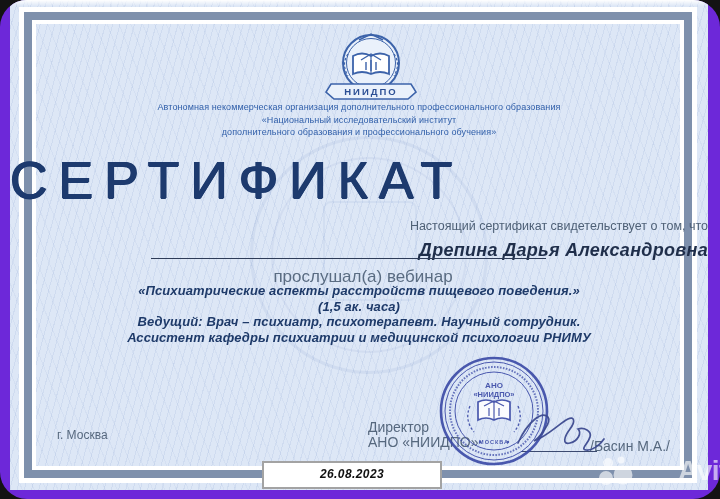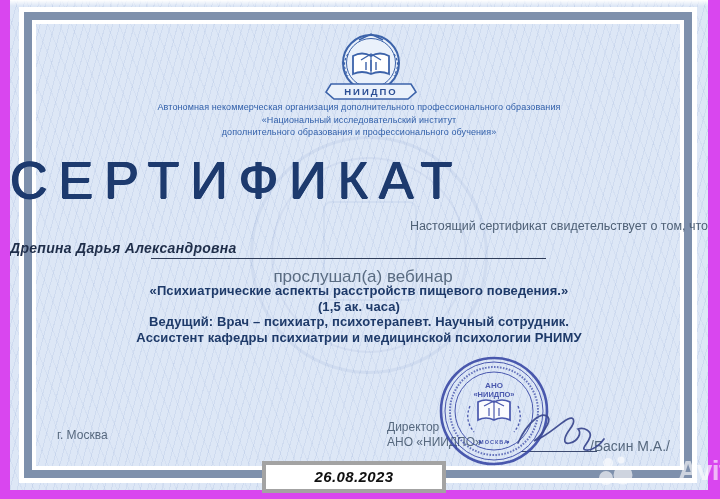--- a/index.html
+++ b/index.html
@@ -1,17 +1,17 @@
 <!DOCTYPE html>
 <html><head>
 <meta charset="utf-8">
 <style>
   html,body{margin:0;padding:0;background:#131313;}
-  .photo{position:relative;width:720px;height:499px;background:#d946ef;overflow:hidden;
-         font-family:"Liberation Sans", sans-serif;}
+  .photo{position:relative;width:720px;height:499px;background:#6d28d9;overflow:hidden;
+         font-family:"Liberation Sans", sans-serif;border-radius:27px;}
   .page{position:absolute;left:10px;top:0;width:698px;height:490px;background:#dde7f6;overflow:hidden;}
   .page-pattern{position:absolute;inset:0;pointer-events:none;
     background-image:
       repeating-linear-gradient(105deg, rgba(150,172,215,.20) 0 1px, transparent 1px 7px),
       repeating-linear-gradient(68deg, rgba(150,172,215,.13) 0 1px, transparent 1px 11px);}
   .top-sheen{position:absolute;left:0;top:0;width:100%;height:6px;background:linear-gradient(#ffffff,rgba(255,255,255,0));}
   .frame{position:absolute;left:14px;top:12px;right:16px;bottom:12px;
          border:8px solid #7e90ac;
          box-shadow:0 0 0 5px #ffffff, inset 0 0 0 4px #ffffff;z-index:2;}
   .ghost-seal{position:absolute;left:240px;top:136px;width:232px;height:232px;border-radius:50%;
@@ -20,38 +20,38 @@
   .ghost-seal::after{content:"";position:absolute;left:70px;top:62px;width:90px;height:96px;
       border:2px solid rgba(95,125,185,.08);border-radius:8px;}
   .content{position:absolute;inset:0;z-index:3;}
 
   .org-header{position:absolute;left:0;top:101px;width:100%;text-align:center;
       color:#2f5ea9;font-weight:normal;font-size:9px;line-height:12.5px;letter-spacing:.1px;}
   .cert-title{position:absolute;left:0;top:150px;width:100%;color:#1d3a6e;
       font-size:52px;font-weight:normal;letter-spacing:11px;
       text-shadow:.7px 0 0 #1d3a6e,-.7px 0 0 #1d3a6e,0 .5px 0 #1d3a6e;}
   .intro-line{position:absolute;left:0;top:219px;width:100%;text-align:right;color:#4e6076;font-size:12.5px;}
-  .recipient{position:absolute;left:0;top:240px;width:100%;text-align:left;color:#1f2e4a;
-      font-size:14px;font-weight:bold;font-style:italic;letter-spacing:.3px;}
+  .recipient{position:absolute;left:0;top:240px;width:100%;text-align:right;color:#1f2e4a;
+      font-size:18px;font-weight:bold;font-style:italic;letter-spacing:.3px;}
   .name-underline{position:absolute;left:141px;top:258px;width:395px;border-top:1.6px solid #2e3c58;}
   .action-line{position:absolute;left:4px;top:267px;width:100%;text-align:center;color:#5a6c82;font-size:17px;}
   .webinar-block{position:absolute;left:0;top:283px;width:100%;text-align:center;color:#1e3a69;
-      font-size:13px;font-weight:bold;line-height:15.6px;letter-spacing:.1px;}
+      font-size:13px;font-weight:bold;font-style:italic;line-height:15.6px;letter-spacing:.1px;}
 
   .city{position:absolute;left:47px;top:428px;color:#56687e;font-size:12px;}
-  .director{position:absolute;left:377px;top:420px;color:#56687e;font-size:12px;line-height:14.5px;}
+  .director{position:absolute;left:358px;top:420px;color:#56687e;font-size:14px;line-height:14.5px;}
   .sign-name{position:absolute;left:580px;top:438px;color:#56687e;font-size:14px;}
   .sign-line{position:absolute;left:511px;top:451px;width:76px;border-top:1.6px solid #3c4a70;}
   .signature-svg{position:absolute;left:502px;top:403px;z-index:5;}
   .stamp-svg{position:absolute;left:420px;top:354px;z-index:4;opacity:.9;}
   .logo-svg{position:absolute;left:305px;top:26px;}
 
   .date-box{position:absolute;left:262px;top:461px;width:176px;height:24px;background:#ffffff;
-      border:4px solid #a3a3a3;z-index:6;text-align:center;
-      font-size:15px;font-weight:bold;font-style:italic;color:#101010;line-height:23px;letter-spacing:.4px;}
+      border:2px solid #a3a3a3;z-index:6;text-align:center;
+      font-size:12px;font-weight:bold;font-style:italic;color:#101010;line-height:23px;letter-spacing:.4px;}
 
   .avito{position:absolute;left:596px;top:453px;width:118px;height:40px;z-index:7;opacity:.62;}
   .avito-text{position:absolute;left:38px;top:2px;color:#ffffff;font-size:28px;font-weight:bold;letter-spacing:-.5px;margin-left:44px;}
 </style>
 </head>
 <body>
 
 <div class="photo">
   <div class="page">
     <div class="page-pattern"></div>

